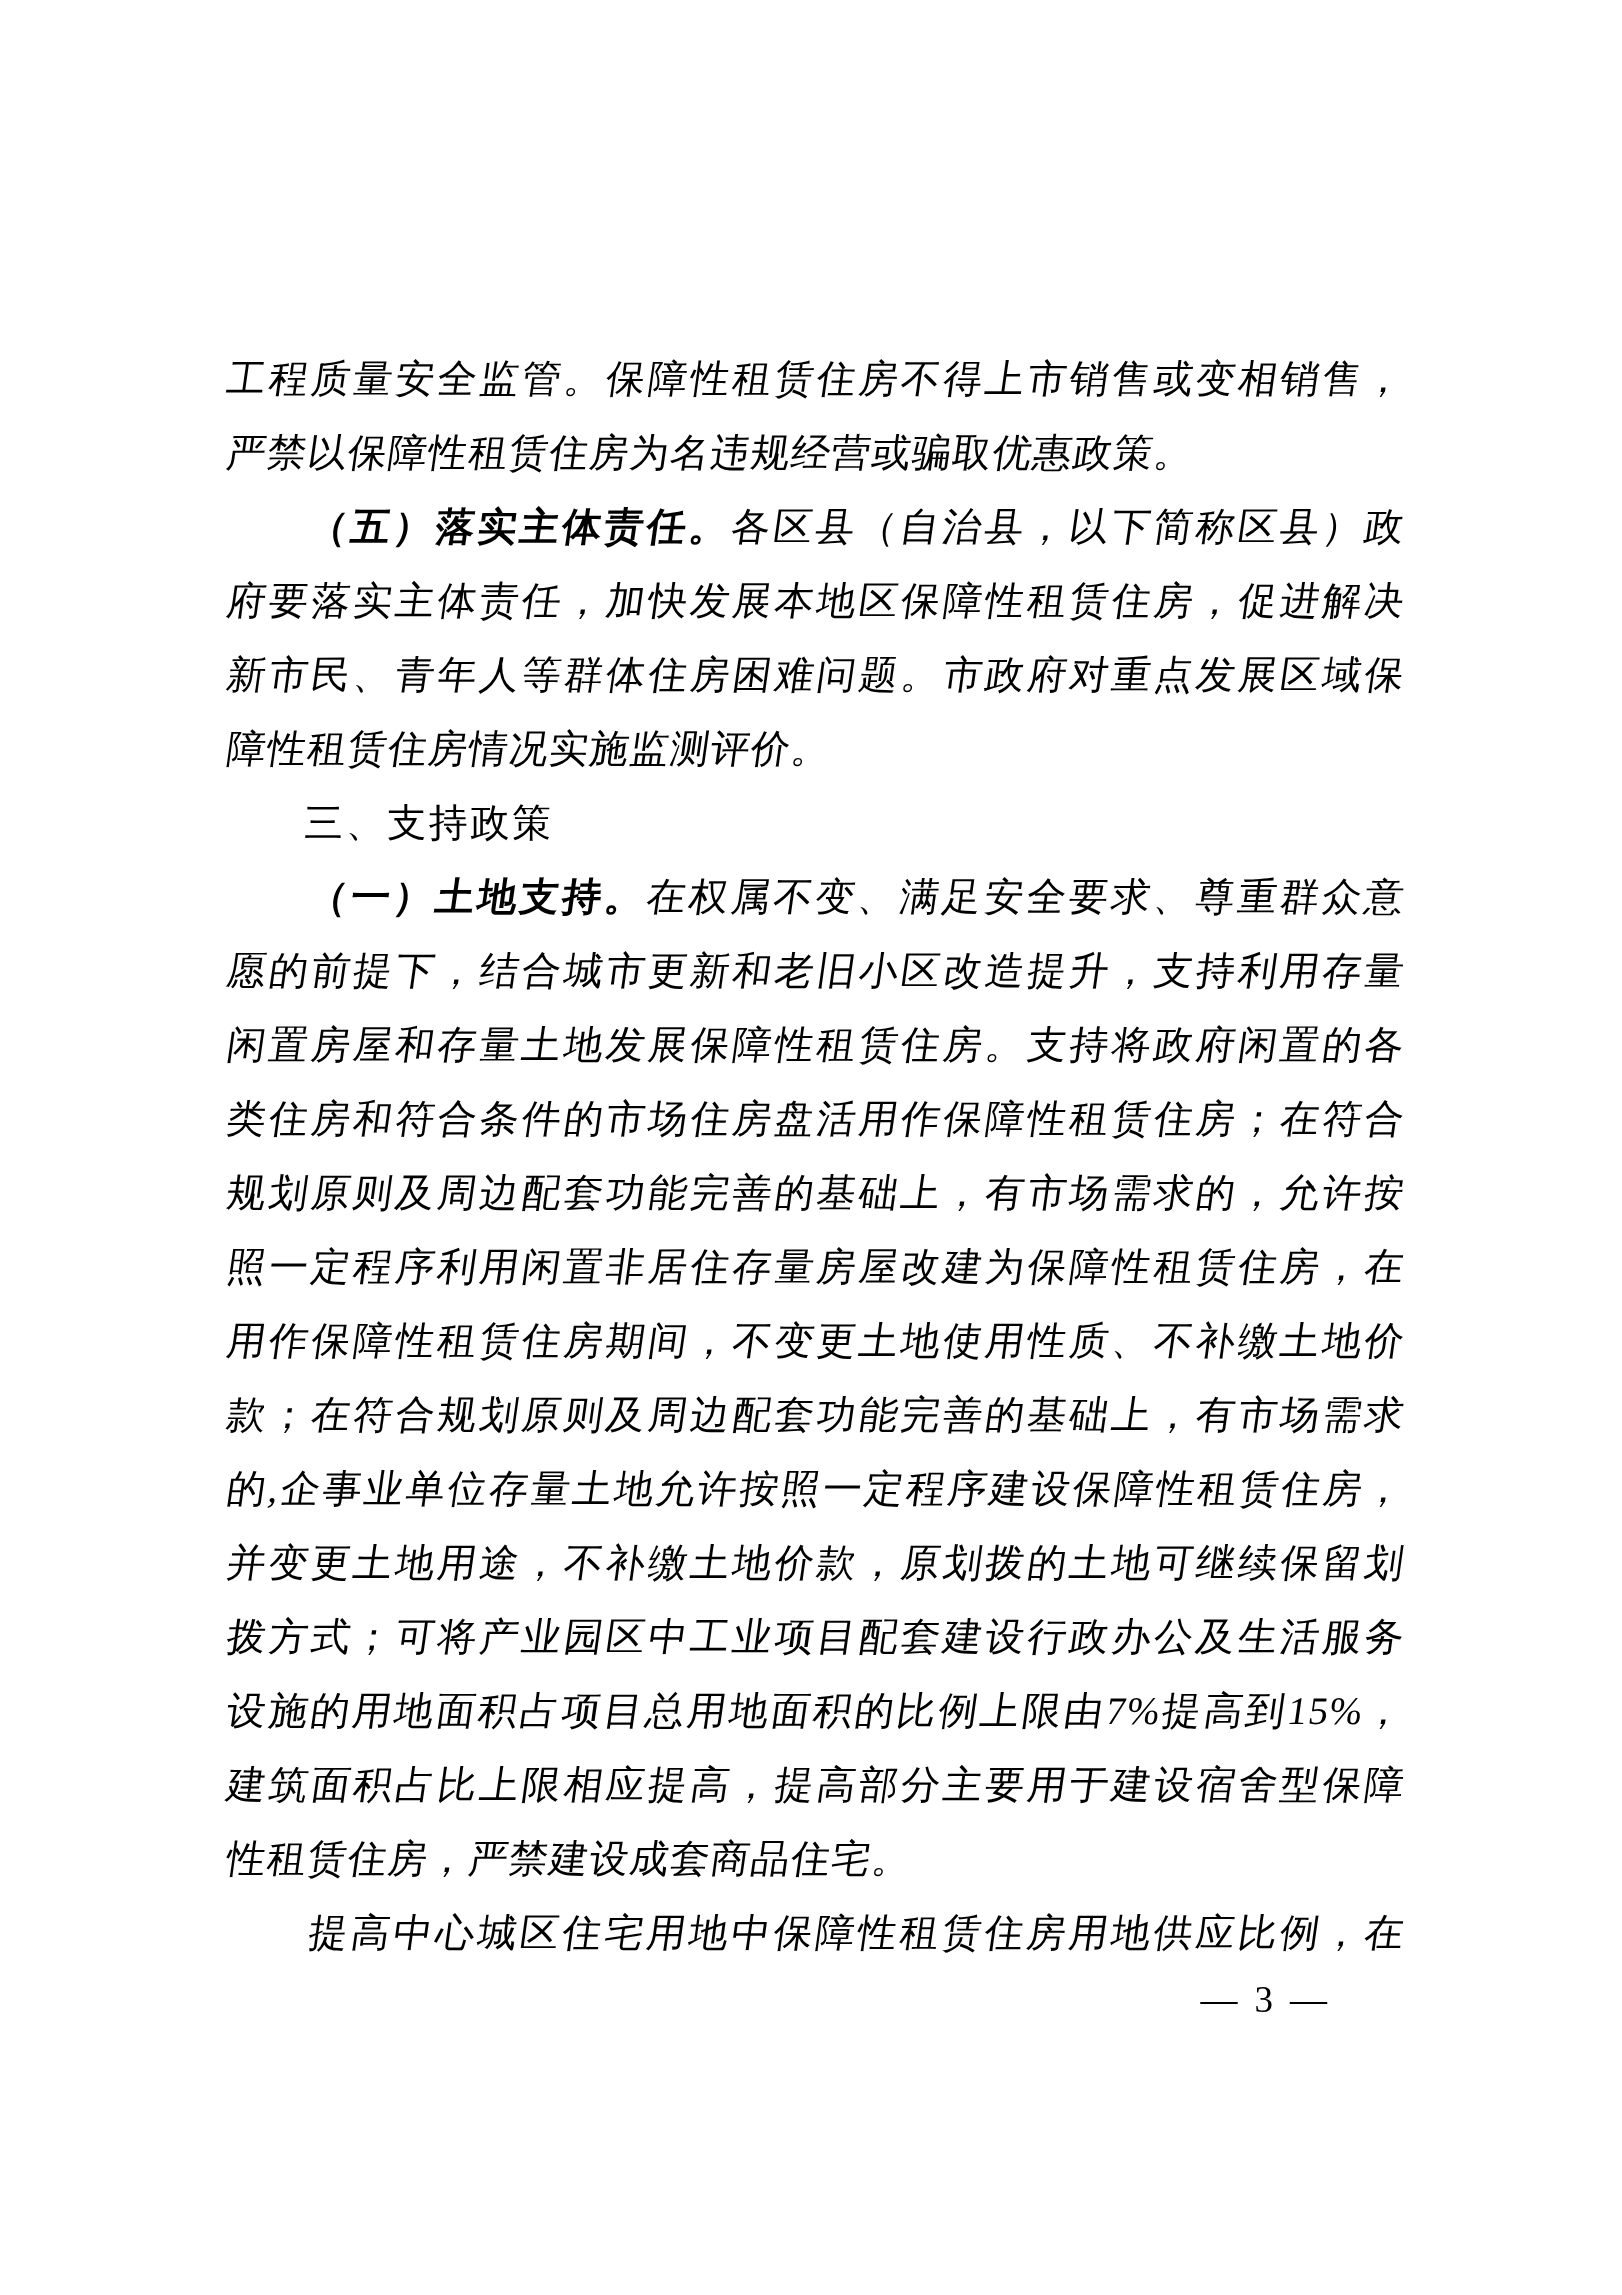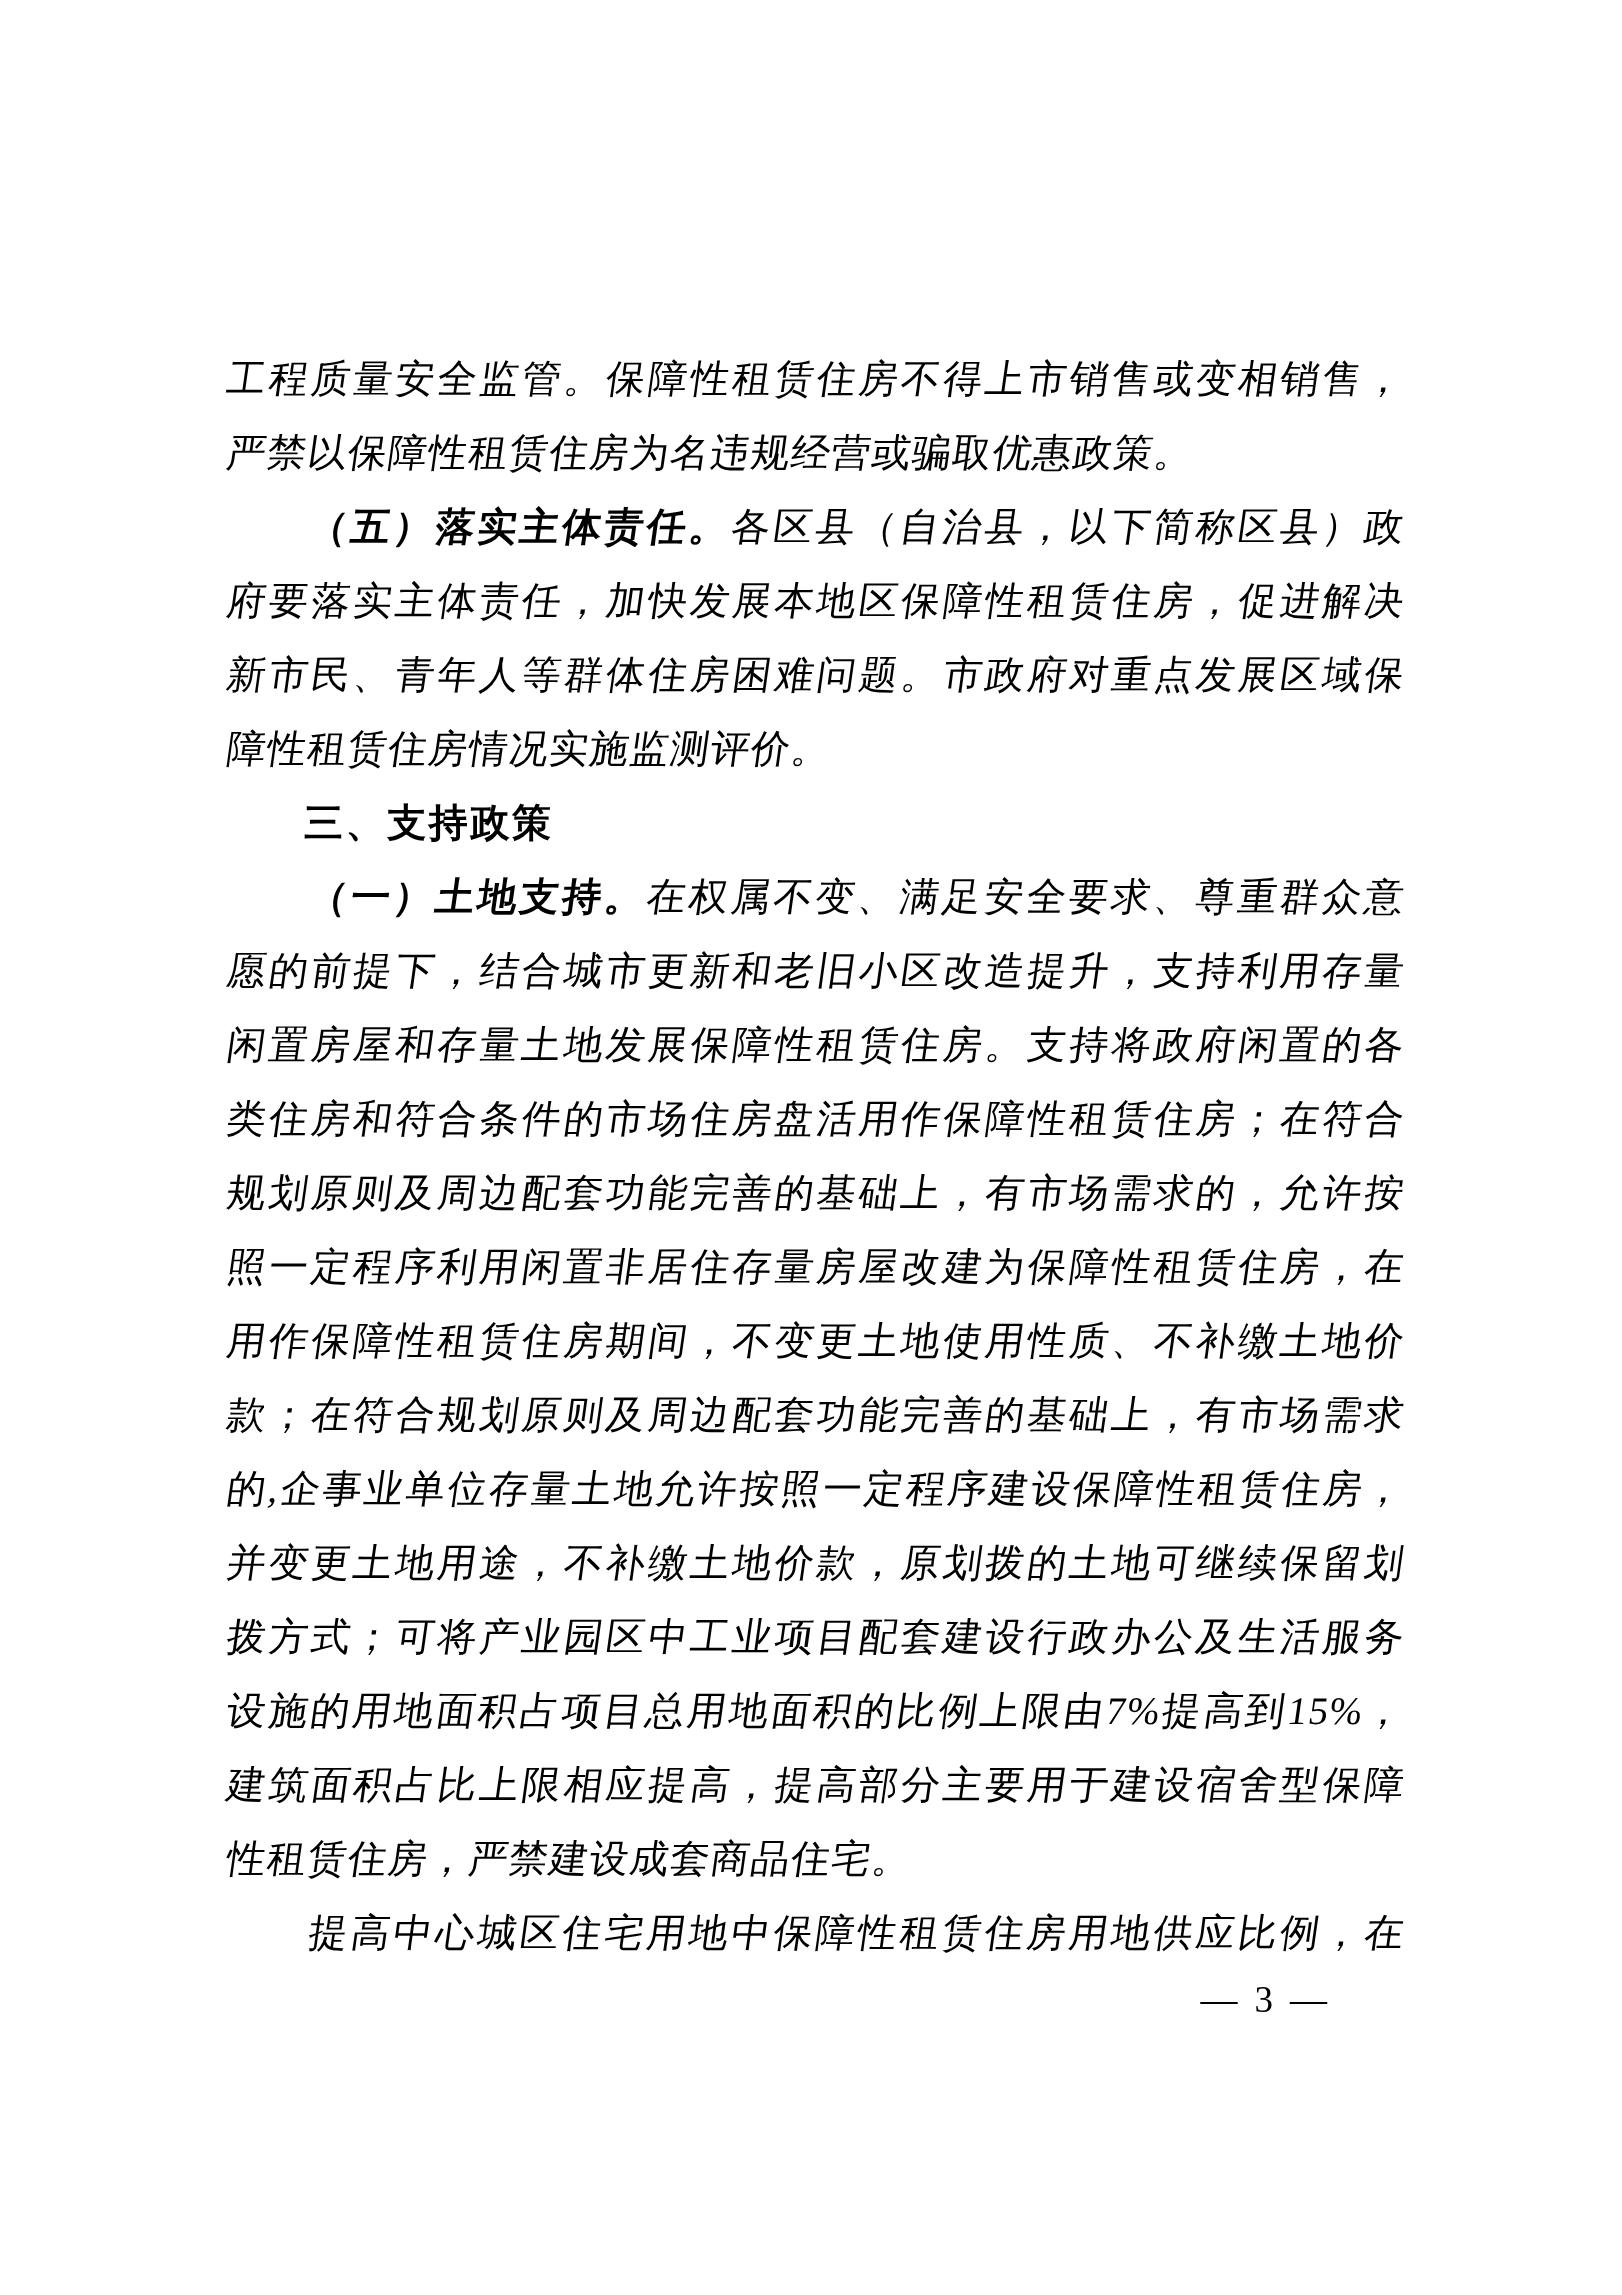--- a/index.html
+++ b/index.html
@@ -42,21 +42,21 @@
     transform-origin: 0 100%;
   }
   .seg-body {
     font-weight: normal;
   }
   .seg-bold-kai {
     font-weight: bold;
   }
   .seg-heading {
     font-family: "Liberation Sans", sans-serif;
-    font-weight: bold;
+    font-weight: normal;
     letter-spacing: 2.6px;
   }
   .footer {
     position: absolute;
     top: 1977px;
     right: 291px;
     font-size: 37px;
     line-height: 46px;
     font-family: "Liberation Serif", serif;
     letter-spacing: 3.9px;

